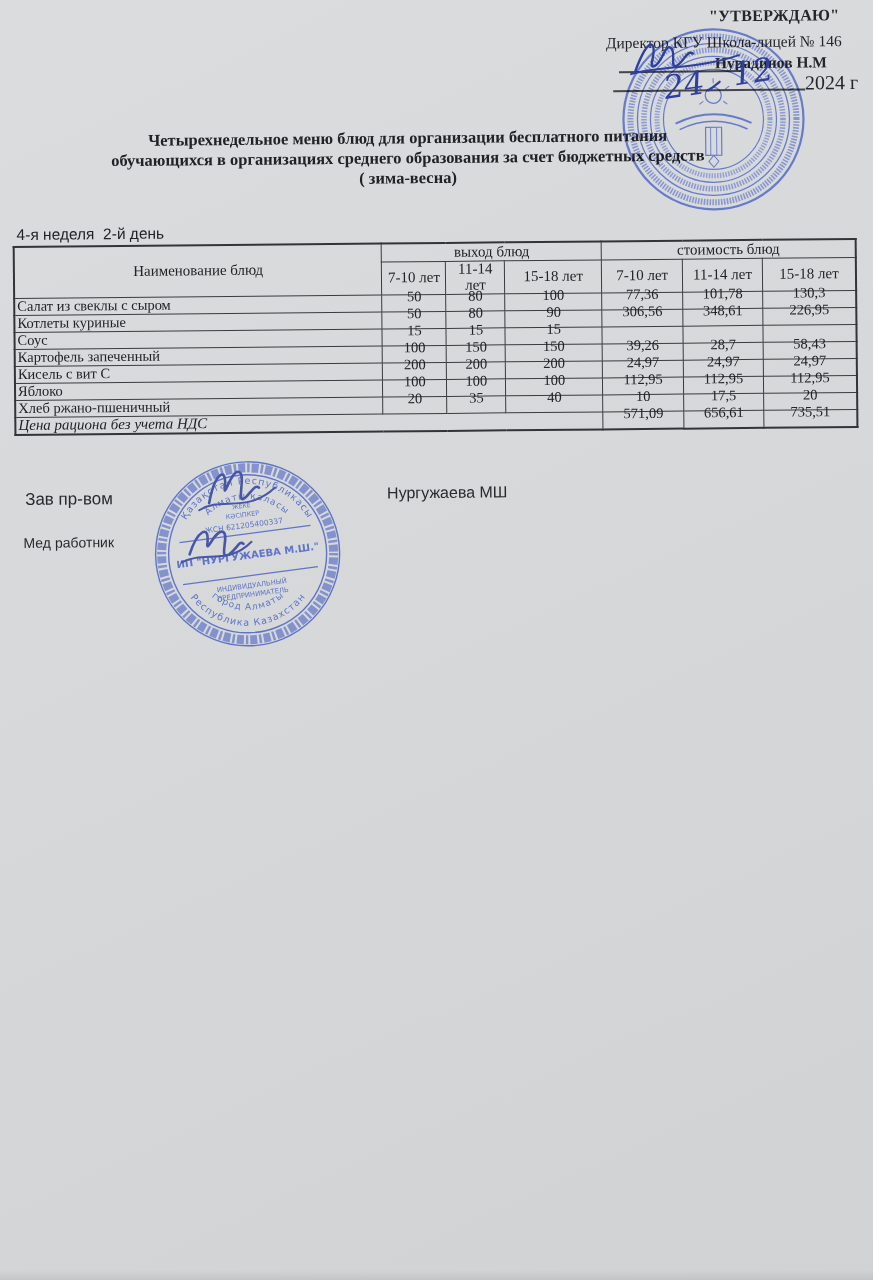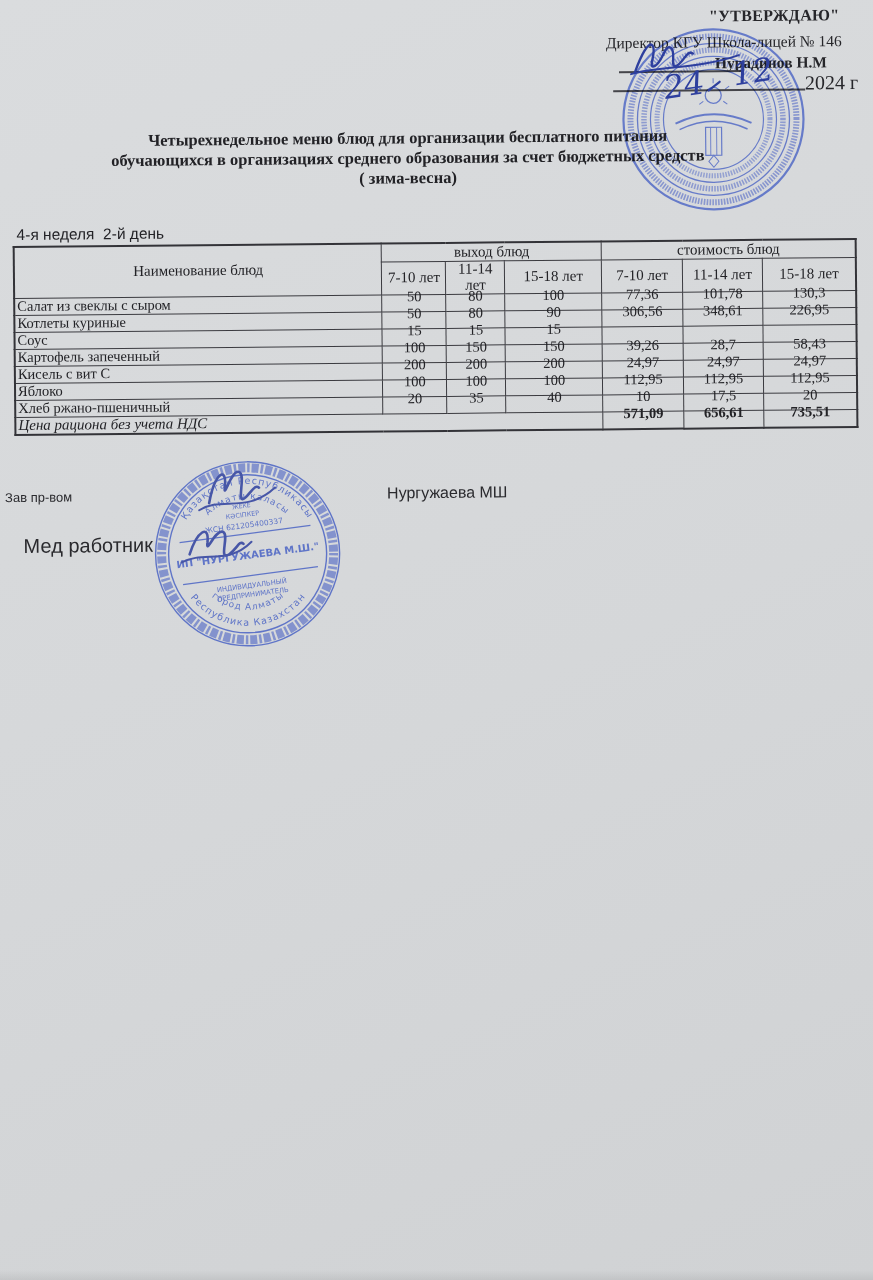--- a/index.html
+++ b/index.html
@@ -29,26 +29,26 @@
   table.menu{left:14px;top:242px;width:844px;border-collapse:collapse;table-layout:fixed;position:absolute;
              font-size:14.5px;color:#232327;}
   table.menu td,table.menu th{border:1.5px solid #3b3b40;padding:0 2px;line-height:1.05;font-weight:normal;}
   table.menu{border:2px solid #333338;}
   th.group{height:17px;text-align:center;font-size:15px;}
   th.age{height:18px;text-align:center;font-size:15px;}
   th.namehdr{text-align:center;font-size:15px;}
   td.name-cell{height:16px;padding-left:5px;padding-top:3px;vertical-align:bottom;white-space:nowrap;overflow:hidden;}
   td.num-cell{height:16px;text-align:center;vertical-align:top;}
   .num{display:inline-block;transform:translateY(-6px);}
-  td.num-cell.total{font-weight:bold;}
+  td.num-cell.total{font-weight:normal;}
   td.name-cell.italic{font-style:italic;font-size:15px;}
 
   
-  .zav{left:4px;top:486px;font-size:13px;color:#2a2a2e;}
-  .med{left:22px;top:531px;font-size:20px;color:#2a2a2e;}
+  .zav{left:24px;top:486px;font-size:17px;color:#2a2a2e;}
+  .med{left:22px;top:531px;font-size:14px;color:#2a2a2e;}
   .nurg{left:386px;top:484px;font-size:16px;color:#2a2a2e;}
 
   
   svg.stamp{mix-blend-mode:multiply;}
   .school-stamp{left:620px;top:26px;}
   .ip-stamp{left:150px;top:456px;}
   .dir-sig{left:630px;top:38px;}
   .date-ink{left:648px;top:56px;}
   .stamp-stroke{fill:none;stroke:#4a63c4;}
   .stamp-text{fill:#4a63c4;font-family:"DejaVu Sans",sans-serif;}

